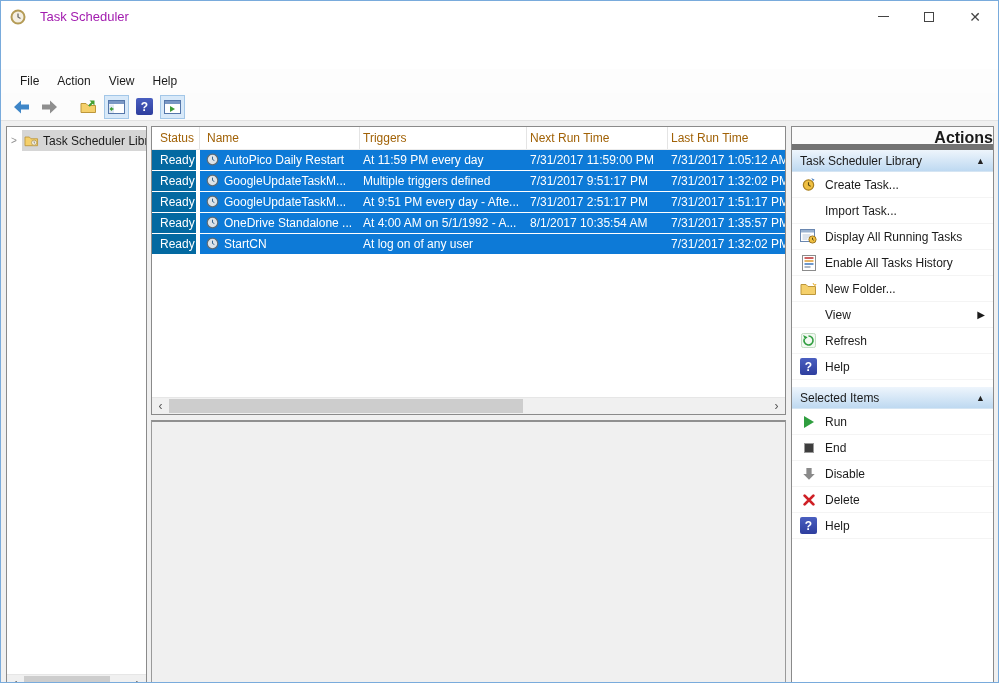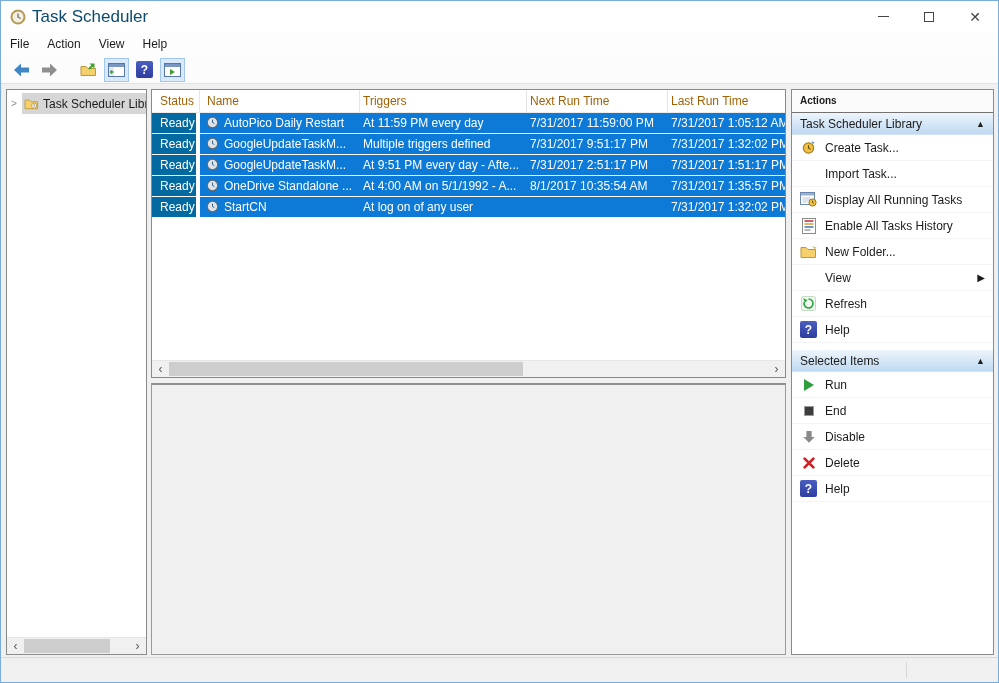--- a/index.html
+++ b/index.html
@@ -3,29 +3,29 @@
 <meta charset="utf-8">
 <style>
   * { margin:0; padding:0; box-sizing:border-box; }
   html,body { background:#fff; }
   body { font-family:"Liberation Sans","DejaVu Sans",sans-serif; width:999px; height:683px; }
 
   .window { width:999px; height:683px; border:1px solid #79abdc; background:#fff; overflow:hidden; display:flex; flex-direction:column; }
 
   
   .titlebar { height:31px; display:flex; align-items:center; padding-left:9px; background:#fff; flex-shrink:0; }
-  .title-text { font-size:17px; color:#0c4a6e; margin-left:6px; }
+  .title-text { font-size:13px; color:#a21caf; margin-left:14px; }
   .win-controls { margin-left:auto; display:flex; height:100%; }
   .win-btn { width:46px; display:flex; align-items:center; justify-content:center; }
   .glyph-min { width:11px; height:1px; background:#444; display:block; }
   .glyph-max { width:10px; height:10px; border:1px solid #444; display:block; }
   .glyph-close { font-size:14px; color:#444; line-height:1; }
 
   
-  .menubar { height:24px; display:flex; align-items:center; font-size:12px; color:#1b1b1b; background:#fdfdfd; flex-shrink:0; }
+  .menubar { height:24px; display:flex; align-items:center; padding-left:10px; font-size:12px; color:#1b1b1b; background:#fdfdfd; flex-shrink:0;margin-top:37px; }
   .menu-item { padding:0 9px; }
 
   
   .toolbar { height:28px; display:flex; align-items:center; padding-left:8px; gap:3px; background:#fcfcfc; border-bottom:1px solid #e2e2e2; flex-shrink:0; }
   .tb-btn { width:25px; height:24px; display:flex; align-items:center; justify-content:center; }
   .tb-toggle { background:#d8e9f9; border:1px solid #a3c7e8; }
   .tb-gap { width:8px; }
   .help-box { width:17px; height:17px; background:linear-gradient(#4a5fc0,#2e3e9e); border-radius:2px; color:#fff; font-weight:bold; font-size:12px; display:flex; align-items:center; justify-content:center; }
 
   
@@ -60,21 +60,21 @@
   .trow-main { flex:1; margin-left:4px; background:#0d7ad7; display:flex; align-items:center; min-width:0; }
   .tc-name { width:160px; padding-left:6px; display:flex; gap:5px; overflow:hidden; white-space:nowrap; flex-shrink:0; }
   .tc-trig { width:167px; padding-left:3px; overflow:hidden; white-space:nowrap; flex-shrink:0; }
   .tc-next { width:141px; padding-left:3px; overflow:hidden; white-space:nowrap; flex-shrink:0; }
   .tc-last { flex:1; padding-left:3px; overflow:hidden; white-space:nowrap; }
   .splitter { height:5px; flex-shrink:0; }
   .preview-pane { flex:1; background:#f0f0f0; border:1px solid #9a9a9a; border-top:2px solid #909090; }
 
   
   .actions-panel { width:203px; background:#fff; border:1px solid #8a8a8a; display:flex; flex-direction:column; font-size:12px; flex-shrink:0; overflow:hidden; }
-  .actions-title { height:23px; line-height:22px; padding-left:8px; font-weight:bold; font-size:10px; color:#1b1b1b; border-bottom:1px solid #737373; background:#fbfbfb; flex-shrink:0; }
+  .actions-title { height:23px; line-height:22px; padding-left:8px; font-weight:bold; font-size:16px; color:#1b1b1b; border-bottom:6px solid #737373; background:#fbfbfb; flex-shrink:0;text-align:right; }
   .section-header { height:22px; display:flex; align-items:center; padding:0 8px; background:linear-gradient(#eef5fc,#bed9f1); border-bottom:1px solid #d5e5f3; color:#1b1b1b; flex-shrink:0; }
   .chev-up { margin-left:auto; font-size:9px; color:#222; }
   .action-item { height:26px; display:flex; align-items:center; padding:0 8px; border-bottom:1px solid #f4f4f4; color:#1b1b1b; flex-shrink:0; }
   .ai-icon { width:17px; height:16px; margin-right:8px; display:flex; align-items:center; justify-content:center; flex-shrink:0; }
   .submenu-arrow { margin-left:auto; font-size:10px; color:#1b1b1b; }
   .section-gap { height:7px; flex-shrink:0; }
 
   
   .icon-run { width:0; height:0; border-left:10px solid #2f9e3f; border-top:6px solid transparent; border-bottom:6px solid transparent; }
   .icon-end { width:10px; height:10px; background:#3d3d3d; border:1px solid #9a9a9a; }

